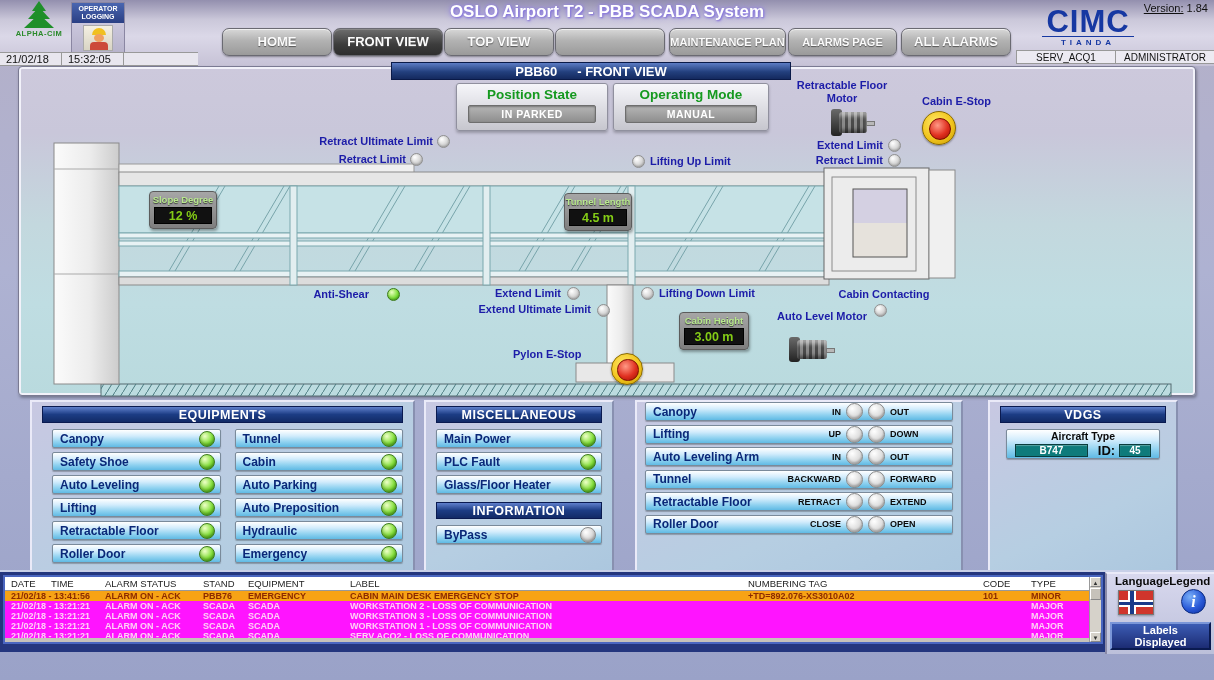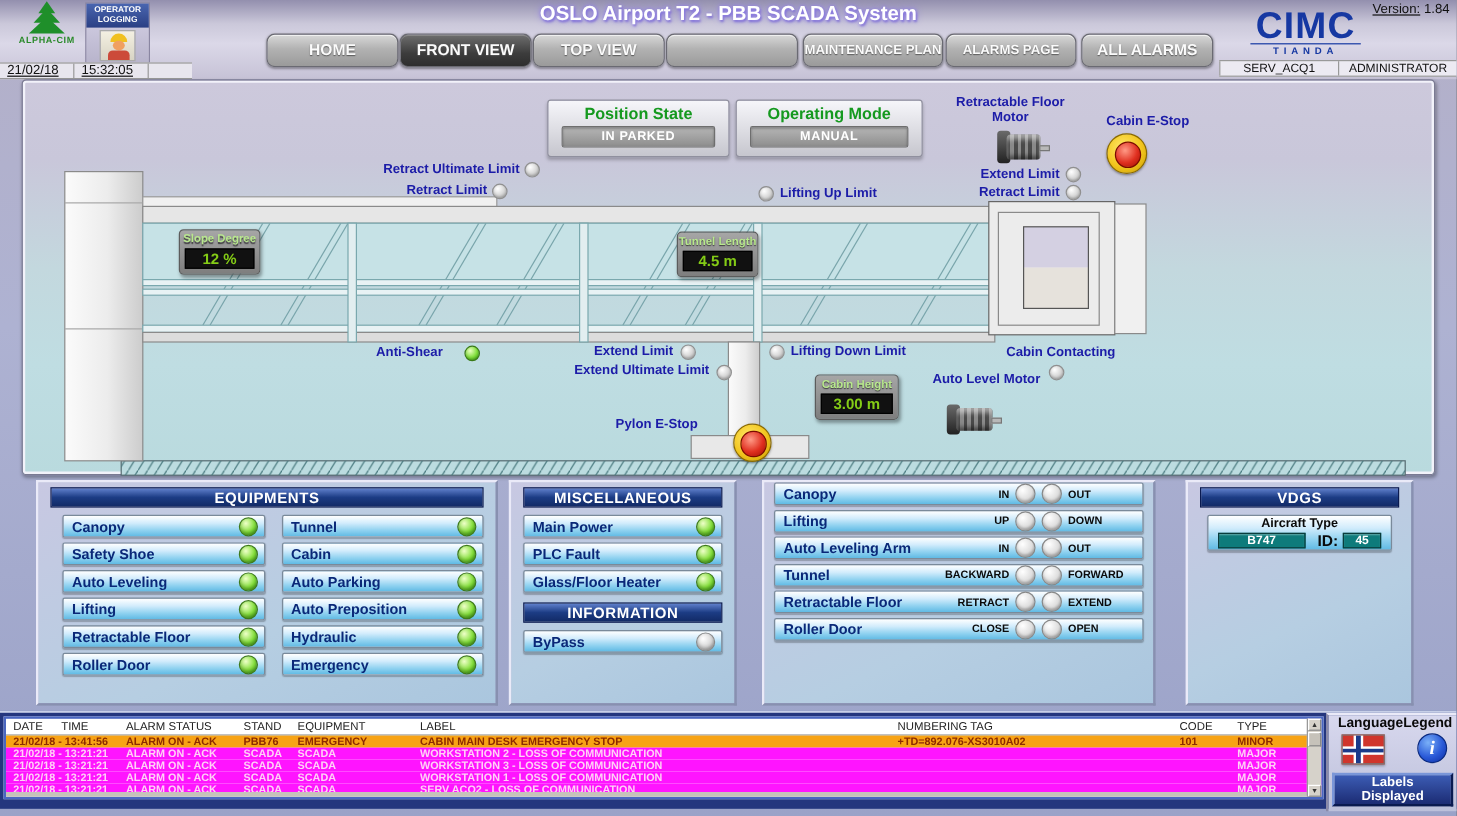--- a/index.html
+++ b/index.html
@@ -16,23 +16,23 @@
                text-shadow: 0 0 6px #8a7ae0, 0 0 3px #9a8ae8, 1px 1px 2px #7a6ad0; }
   .navbtn { position: absolute; top: 28px; height: 28px; border-radius: 7px;
             border: 1px solid #6a6a72; display: flex; align-items: center; justify-content: center;
             background: linear-gradient(180deg,#d8d8d8 0%,#b2b2b2 45%,#9a9a9a 100%);
             box-shadow: inset 0 1px 0 #f0f0f0, 0 1px 2px rgba(0,0,0,.35);
             color: #fbfbfb; font-weight: bold; font-size: 13px; text-align: center;
             text-shadow: 0 1px 1px #555; cursor: pointer; line-height: 12px; }
   .navbtn.small { font-size: 11px; }
   .navbtn.active { background: linear-gradient(180deg,#6e6e6e 0%,#3c3c3c 60%,#2e2e2e 100%);
                    box-shadow: inset 0 1px 0 #888, 0 1px 2px rgba(0,0,0,.4); }
-  .datetime-bar { position: absolute; left: 0; top: 52px; width: 160px; height: 14px;
+  .datetime-bar { position: absolute; left: 0; top: 52px; width: 198px; height: 14px;
                   background: #e8e6ee; border-top: 1px solid #999; border-bottom: 1px solid #999;
-                  display: flex; font-size: 11px; color: #111; text-decoration: underline; }
+                  display: flex; font-size: 11px; color: #111; }
   .datetime-bar .cell { padding: 0 6px; border-right: 1px solid #999; line-height: 13px; min-width: 62px; }
   .user-strip { position: absolute; right: 0; top: 50px; width: 198px; height: 14px;
                 background: #eceaf2; border-top: 1px solid #999; border-bottom: 1px solid #999;
                 display: flex; font-size: 10px; color: #111; }
   .user-strip .cell { flex: 1; text-align: center; border-left: 1px solid #999; line-height: 13px; }
   .version-line { position: absolute; right: 6px; top: 2px; font-size: 11px; color: #111; }
   .version-line .u { text-decoration: underline; }
   .cimc { position: absolute; left: 1032px; top: 8px; width: 112px; text-align: center; }
   .cimc .cimc-word { font-size: 31px; font-weight: bold; color: #1638a2; letter-spacing: 1px; line-height: 28px; }
   .cimc .cimc-sub { font-size: 8px; font-weight: bold; color: #1638a2; letter-spacing: 4px;
@@ -139,21 +139,21 @@
   .ac-box { position: relative; margin: 0 16px; height: 30px; border: 1px solid #7a8a9a; border-radius: 2px;
             background: linear-gradient(180deg,#ffffff 0%,#d2ecfc 35%,#90d2f0 70%,#60bae4 100%);
             box-shadow: 0 1px 1px rgba(0,0,0,.25); }
   .ac-box .ac-title { text-align: center; font-size: 10.5px; font-weight: bold; color: #0a0a0a; line-height: 13px; }
   .ac-row { display: flex; align-items: center; padding: 0 8px; }
   .teal { background: #0e7b7b; border: 1px solid #0a3c3c; color: #fff; font-weight: bold; font-size: 10px;
           height: 13px; display: flex; align-items: center; justify-content: center;
           box-shadow: inset 0 1px 1px rgba(255,255,255,.3); }
 
   
-  .alarm-section { position: absolute; left: 0; top: 592px; width: 1214px; height: 82px;
+  .alarm-section { position: absolute; left: 0; top: 570px; width: 1214px; height: 82px;
                    background: #24367e; border-top: 2px solid #c8d0e8; padding-left: 13px; }
   .alarm-table { position: absolute; left: 3px; top: 3px; width: 1100px; height: 69px;
                  background: #fff; border: 2px solid #4a66c0; }
   .at-head { display: flex; height: 14px; border-bottom: 1px solid #999; color: #222; font-size: 9.5px;
              align-items: center; padding-left: 6px; }
   .at-row { display: flex; height: 10px; font-size: 9px; font-weight: bold; align-items: center;
             padding-left: 6px; white-space: nowrap; cursor: pointer; }
   .at-row.minor { background: #f7a315; color: #8c2a00; }
   .at-row.major { background: #ff14ff; color: #ffd2f6; }
   .c-dt { width: 94px; } .c-date { width: 40px; } .c-time { width: 54px; }
@@ -299,20 +299,24 @@
       <rect x="557" y="296" width="98" height="19" fill="#e8e8e8" stroke="#8a8a8a"></rect>
 
       <rect x="805" y="101" width="105" height="111" fill="#ececec" stroke="#666666"></rect>
       <rect x="813" y="110" width="84" height="94" fill="none" stroke="#8a8a8a"></rect>
       <rect x="834" y="122" width="54" height="34" fill="#d4d0e2" stroke="none"></rect>
       <rect x="834" y="156" width="54" height="34" fill="#e6e2dc" stroke="none"></rect>
       <rect x="834" y="122" width="54" height="68" fill="none" stroke="#555555"></rect>
       <rect x="910" y="103" width="26" height="108" fill="#f0f0f0" stroke="#8a8a8a"></rect>
     </svg>
 
+    <div class="mv-title">
+      <span>PBB60</span>
+      <span>- FRONT VIEW</span>
+    </div>
 
     <div class="state-group" style="left:437px;top:16px;">
       <div class="sg-label">Position State</div>
       <div class="sg-value">IN PARKED</div>
     </div>
     <div class="state-group" style="left:594px;top:16px;width:156px;">
       <div class="sg-label">Operating Mode</div>
       <div class="sg-value">MANUAL</div>
     </div>
 

